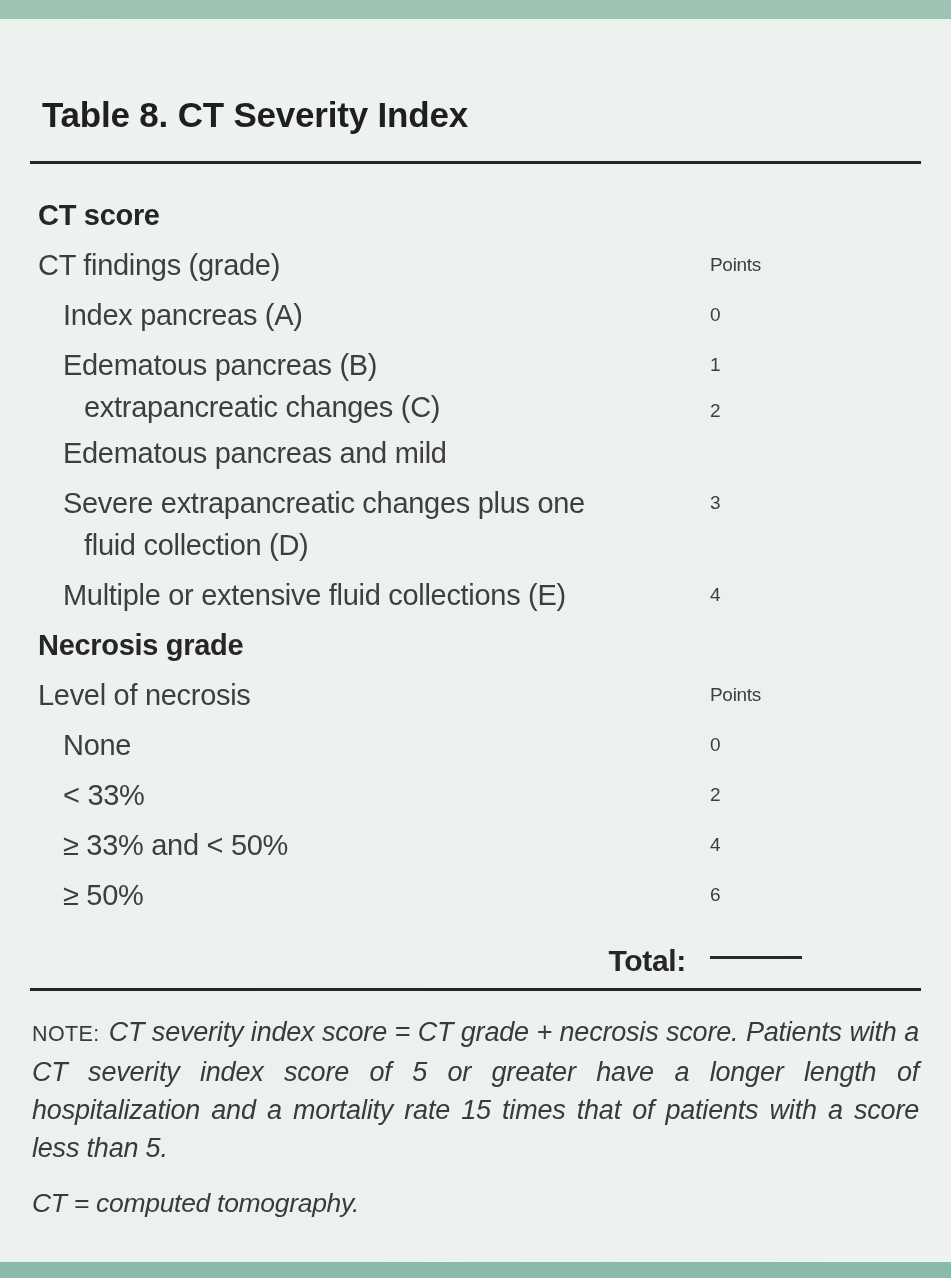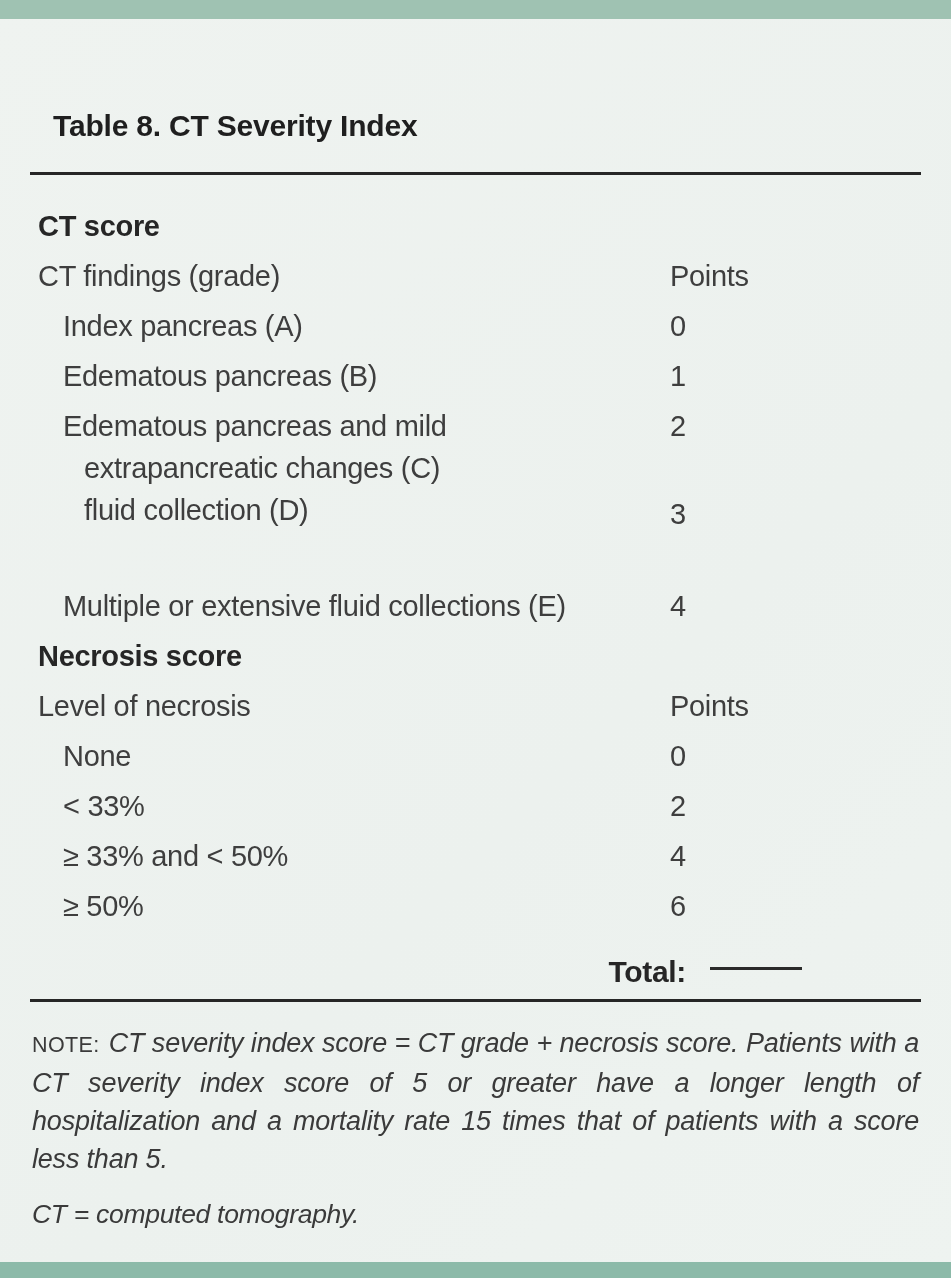--- a/index.html
+++ b/index.html
@@ -21,23 +21,23 @@
 
   .content {
     position: absolute;
     top: 19px; left: 30px;
     width: 891px;
     color: #3e3e3e;
     letter-spacing: -0.3px;
   }
 
   .title {
-    margin: 15px;
+    margin: 4px;
     padding: 70px 0 0 8px;
-    font-size: 30px;
+    font-size: 35px;
     line-height: 44px;
     font-weight: bold;
     color: #1f1f1f;
     letter-spacing: -0.2px;
   }
   .rule {
     margin-top: 24px;
     border: 0;
     border-top: 3px solid #262626;
     height: 0;
@@ -51,22 +51,22 @@
     font-weight: bold;
     color: #262626;
   }
   .row { position: relative; height: 50px; font-size: 29px; }
   .row .c1 { display: block; line-height: 50px; padding-left: 8px; white-space: nowrap; }
   .row .c1.ind1 { padding-left: 33px; }
   .row .c1.ind2 { padding-left: 54px; }
   .row.double { height: 92px; }
   .row.double .second { line-height: 42px; margin-top: -4px; }
   .pts {
-    position: absolute; left: 640px; top: 0;
-    line-height: 50px; font-size: 29px;
+    position: absolute; left: 680px; top: 0;
+    line-height: 50px; font-size: 19px;
   }
 
   .total-row { position: relative; height: 50px; }
   .total-label {
     position: absolute; right: 235px; top: 16px;
     line-height: 50px;
     font-size: 30px; font-weight: bold; color: #262626;
   }
   .total-blank {
     position: absolute; left: 680px; top: 36px;
@@ -123,36 +123,37 @@
       <span class="c1 ind1">Index pancreas (A)</span>
       <span class="pts">0</span>
     </div>
 
     <div class="row">
       <span class="c1 ind1">Edematous pancreas (B)</span>
       <span class="pts">1</span>
     </div>
 
     <div class="row double">
+      <span class="c1 ind2 second">extrapancreatic changes (C)</span>
       <span class="c1 ind1">Edematous pancreas and mild</span>
-      <span class="c1 ind2 second">extrapancreatic changes (C)</span>
       <span class="pts">2</span>
     </div>
 
     <div class="row double">
+      <span class="c1 ind1">Severe extrapancreatic changes plus one</span>
       <span class="c1 ind2 second">fluid collection (D)</span>
       <span class="pts">3</span>
     </div>
 
     <div class="row">
       <span class="c1 ind1">Multiple or extensive fluid collections (E)</span>
       <span class="pts">4</span>
     </div>
 
-    <div class="sec-heading" style="margin-top:0;">Necrosis score</div>
+    <div class="sec-heading" style="margin-top:0;">Necrosis grade</div>
 
     <div class="row">
       <span class="c1">Level of necrosis</span>
       <span class="pts">Points</span>
     </div>
 
     <div class="row">
       <span class="c1 ind1">None</span>
       <span class="pts">0</span>
     </div>

